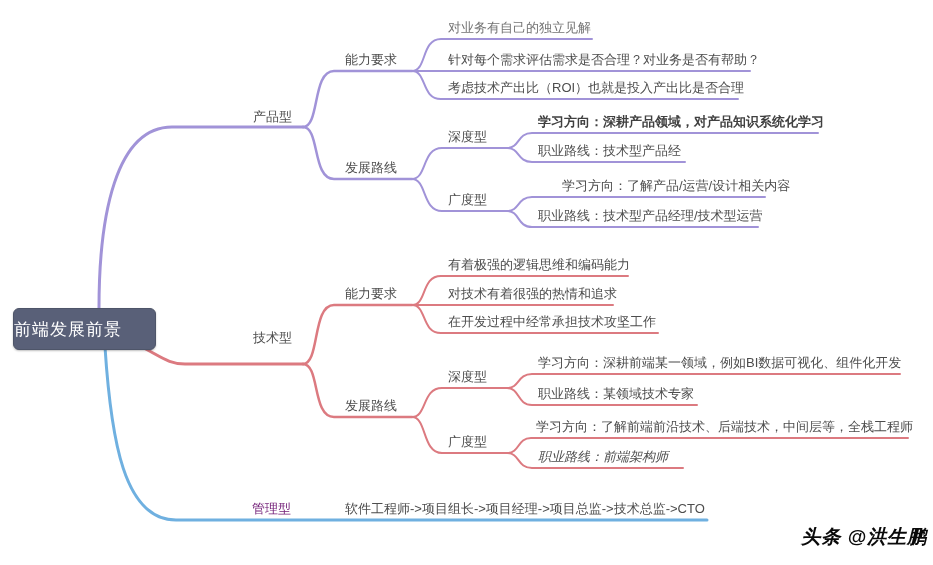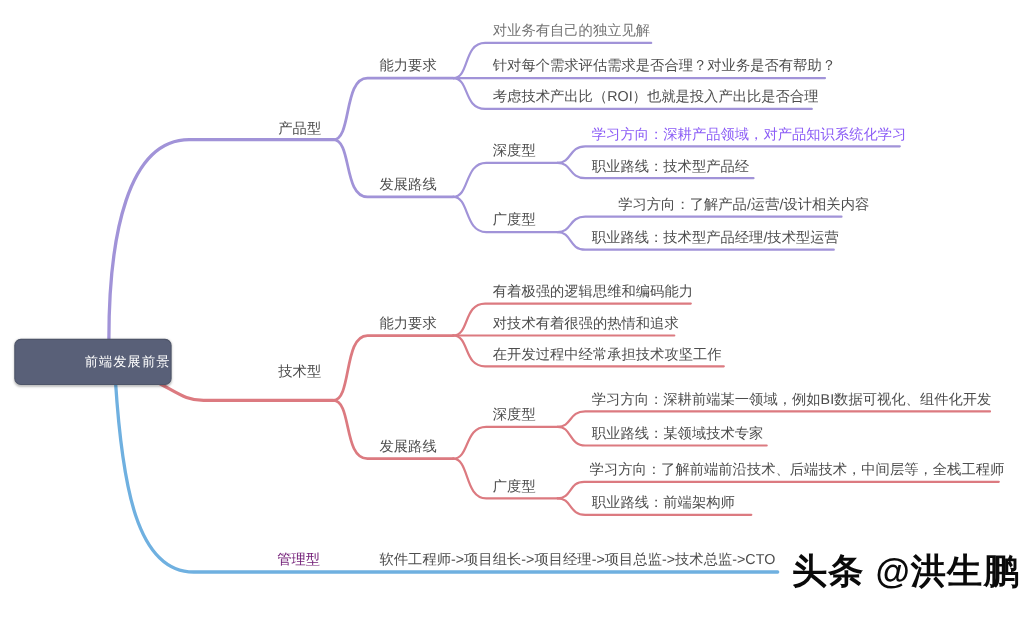--- a/index.html
+++ b/index.html
@@ -7,30 +7,31 @@
   #canvas{position:relative;width:933px;height:565px;background:#ffffff;overflow:hidden;}
   #wires{position:absolute;left:0;top:0;}
   #wires path{fill:none;stroke-linecap:round;stroke-linejoin:round;}
   .w3{stroke-width:3px;}
   .w25{stroke-width:2.5px;}
   .w2{stroke-width:2px;}
   .node{position:absolute;font-size:13px;line-height:16px;color:#4d4d4d;white-space:nowrap;}
   .root-box{
     position:absolute;left:13px;top:308px;width:141px;height:40px;
     border-radius:6px;border:1px solid #4e5569;
-    display:flex;align-items:center;justify-content:flex-end;
-    color:#ffffff;font-size:12px;letter-spacing:1px;
+    display:flex;align-items:center;justify-content:flex-start;
+    color:#ffffff;font-size:17px;letter-spacing:1px;
     box-shadow:0 1px 2px rgba(0,0,0,0.25);
   }
   .watermark{
-    position:absolute;right:6px;top:498px;
-    font-size:32px;font-weight:bold;color:#0a0a0a;letter-spacing:1px;
+    position:absolute;right:6px;top:524px;
+    font-size:19px;font-weight:bold;color:#0a0a0a;letter-spacing:1px;
     text-shadow:2px 2px 0 rgba(255,255,255,0.95),
                -2px -2px 0 rgba(255,255,255,0.9),
                 2px -1px 0 rgba(255,255,255,0.7);
+    font-style:italic;
   }
 </style>
 </head>
 <body>
 
 <div id="canvas">
 
   <svg id="wires" width="933" height="565">
 
     <g stroke="#a193d8">
@@ -72,37 +73,37 @@
     <span>前端发展前景</span>
   </div>
 
   <div class="node" style="left: 253px; top: 109px; color: rgb(77, 77, 77);">产品型</div>
   <div class="node" style="left: 345px; top: 52px; color: rgb(77, 77, 77);">能力要求</div>
   <div class="node" style="left: 448px; top: 20px; color: #737373;">对业务有自己的独立见解</div>
   <div class="node" style="left: 448px; top: 52px; color: rgb(77, 77, 77); font-family: Liberation Serif, serif;">针对每个需求评估需求是否合理？对业务是否有帮助？</div>
   <div class="node" style="left: 448px; top: 80px; color: rgb(77, 77, 77);">考虑技术产出比（ROI）也就是投入产出比是否合理</div>
   <div class="node" style="left: 345px; top: 160px; color: rgb(77, 77, 77);">发展路线</div>
   <div class="node" style="left: 448px; top: 129px; color: rgb(77, 77, 77);">深度型</div>
-  <div class="node" style="left: 538px; top: 114px; color: #8b5cf6;">学习方向：深耕产品领域，对产品知识系统化学习</div>
+  <div class="node" style="left: 538px; top: 114px; color: #404040; font-weight: bold;">学习方向：深耕产品领域，对产品知识系统化学习</div>
   <div class="node" style="left: 538px; top: 143px; color: rgb(77, 77, 77);">职业路线：技术型产品经</div>
   <div class="node" style="left: 448px; top: 192px; color: rgb(77, 77, 77);">广度型</div>
   <div class="node" style="left: 538px; top: 178px; color: rgb(77, 77, 77); margin-left: 24px;">学习方向：了解产品/运营/设计相关内容</div>
   <div class="node" style="left: 538px; top: 208px; color: rgb(77, 77, 77);">职业路线：技术型产品经理/技术型运营</div>
 
   <div class="node" style="left: 253px; top: 330px; color: rgb(77, 77, 77);">技术型</div>
   <div class="node" style="left: 345px; top: 286px; color: rgb(77, 77, 77);">能力要求</div>
   <div class="node" style="left: 448px; top: 257px; color: rgb(77, 77, 77);">有着极强的逻辑思维和编码能力</div>
   <div class="node" style="left: 448px; top: 286px; color: rgb(77, 77, 77);">对技术有着很强的热情和追求</div>
   <div class="node" style="left: 448px; top: 314px; color: rgb(77, 77, 77);">在开发过程中经常承担技术攻坚工作</div>
   <div class="node" style="left: 345px; top: 398px; color: rgb(77, 77, 77);">发展路线</div>
   <div class="node" style="left: 448px; top: 369px; color: rgb(77, 77, 77);">深度型</div>
   <div class="node" style="left: 538px; top: 355px; color: rgb(77, 77, 77);">学习方向：深耕前端某一领域，例如BI数据可视化、组件化开发</div>
   <div class="node" style="left: 538px; top: 386px; color: rgb(77, 77, 77);">职业路线：某领域技术专家</div>
   <div class="node" style="left: 448px; top: 434px; color: rgb(77, 77, 77);">广度型</div>
   <div class="node" style="left: 536px; top: 419px; color: rgb(77, 77, 77);">学习方向：了解前端前沿技术、后端技术，中间层等，全栈工程师</div>
-  <div class="node" style="left: 538px; top: 449px; color: rgb(77, 77, 77);">职业路线：前端架构师</div>
+  <div class="node" style="left: 538px; top: 449px; color: rgb(77, 77, 77); font-style: italic;">职业路线：前端架构师</div>
 
   <div class="node" style="left: 252px; top: 501px; color: #701a75;">管理型</div>
   <div class="node" style="left: 345px; top: 501px; color: rgb(77, 77, 77);">软件工程师-&gt;项目组长-&gt;项目经理-&gt;项目总监-&gt;技术总监-&gt;CTO</div>
 
   <div class="watermark">头条 @洪生鹏</div>
 
 </div>
 
 </body></html>

